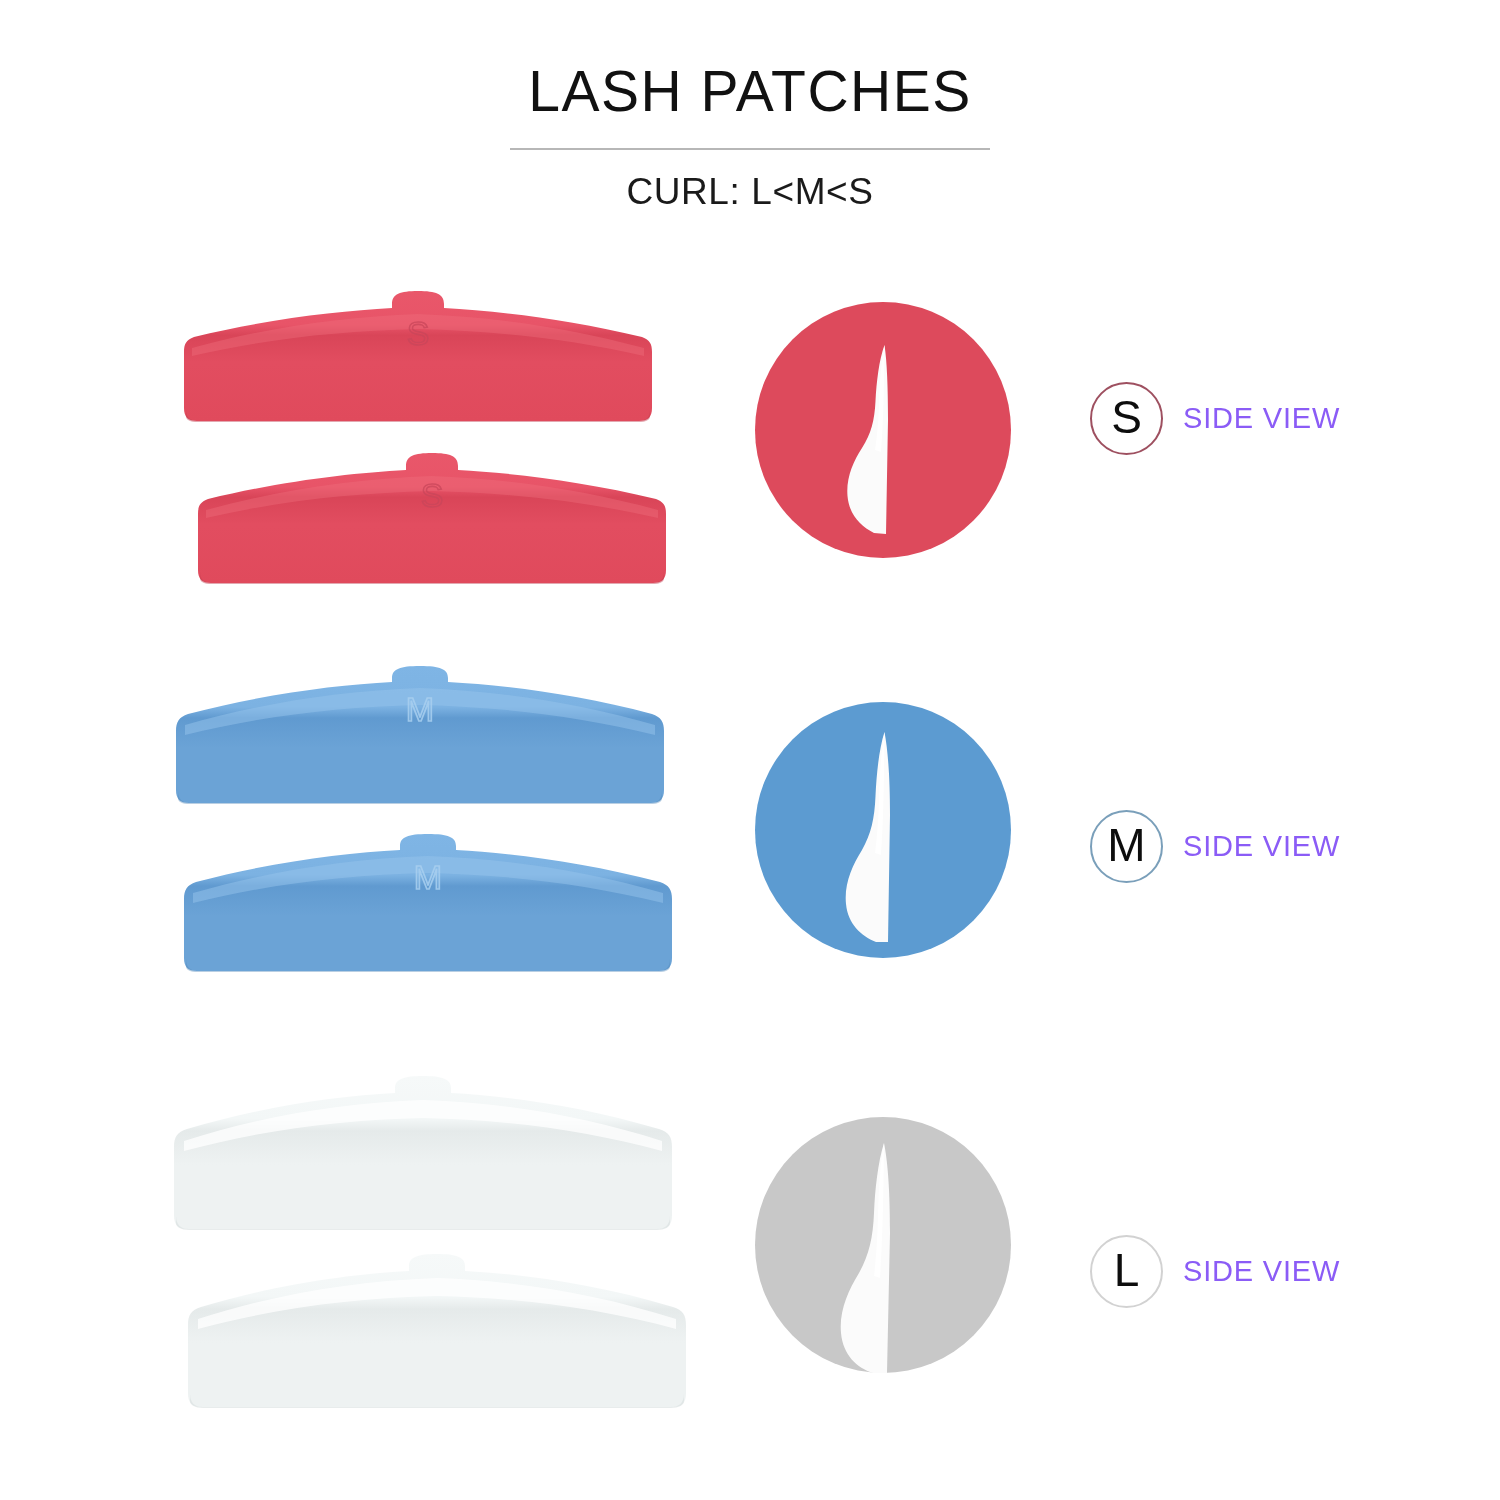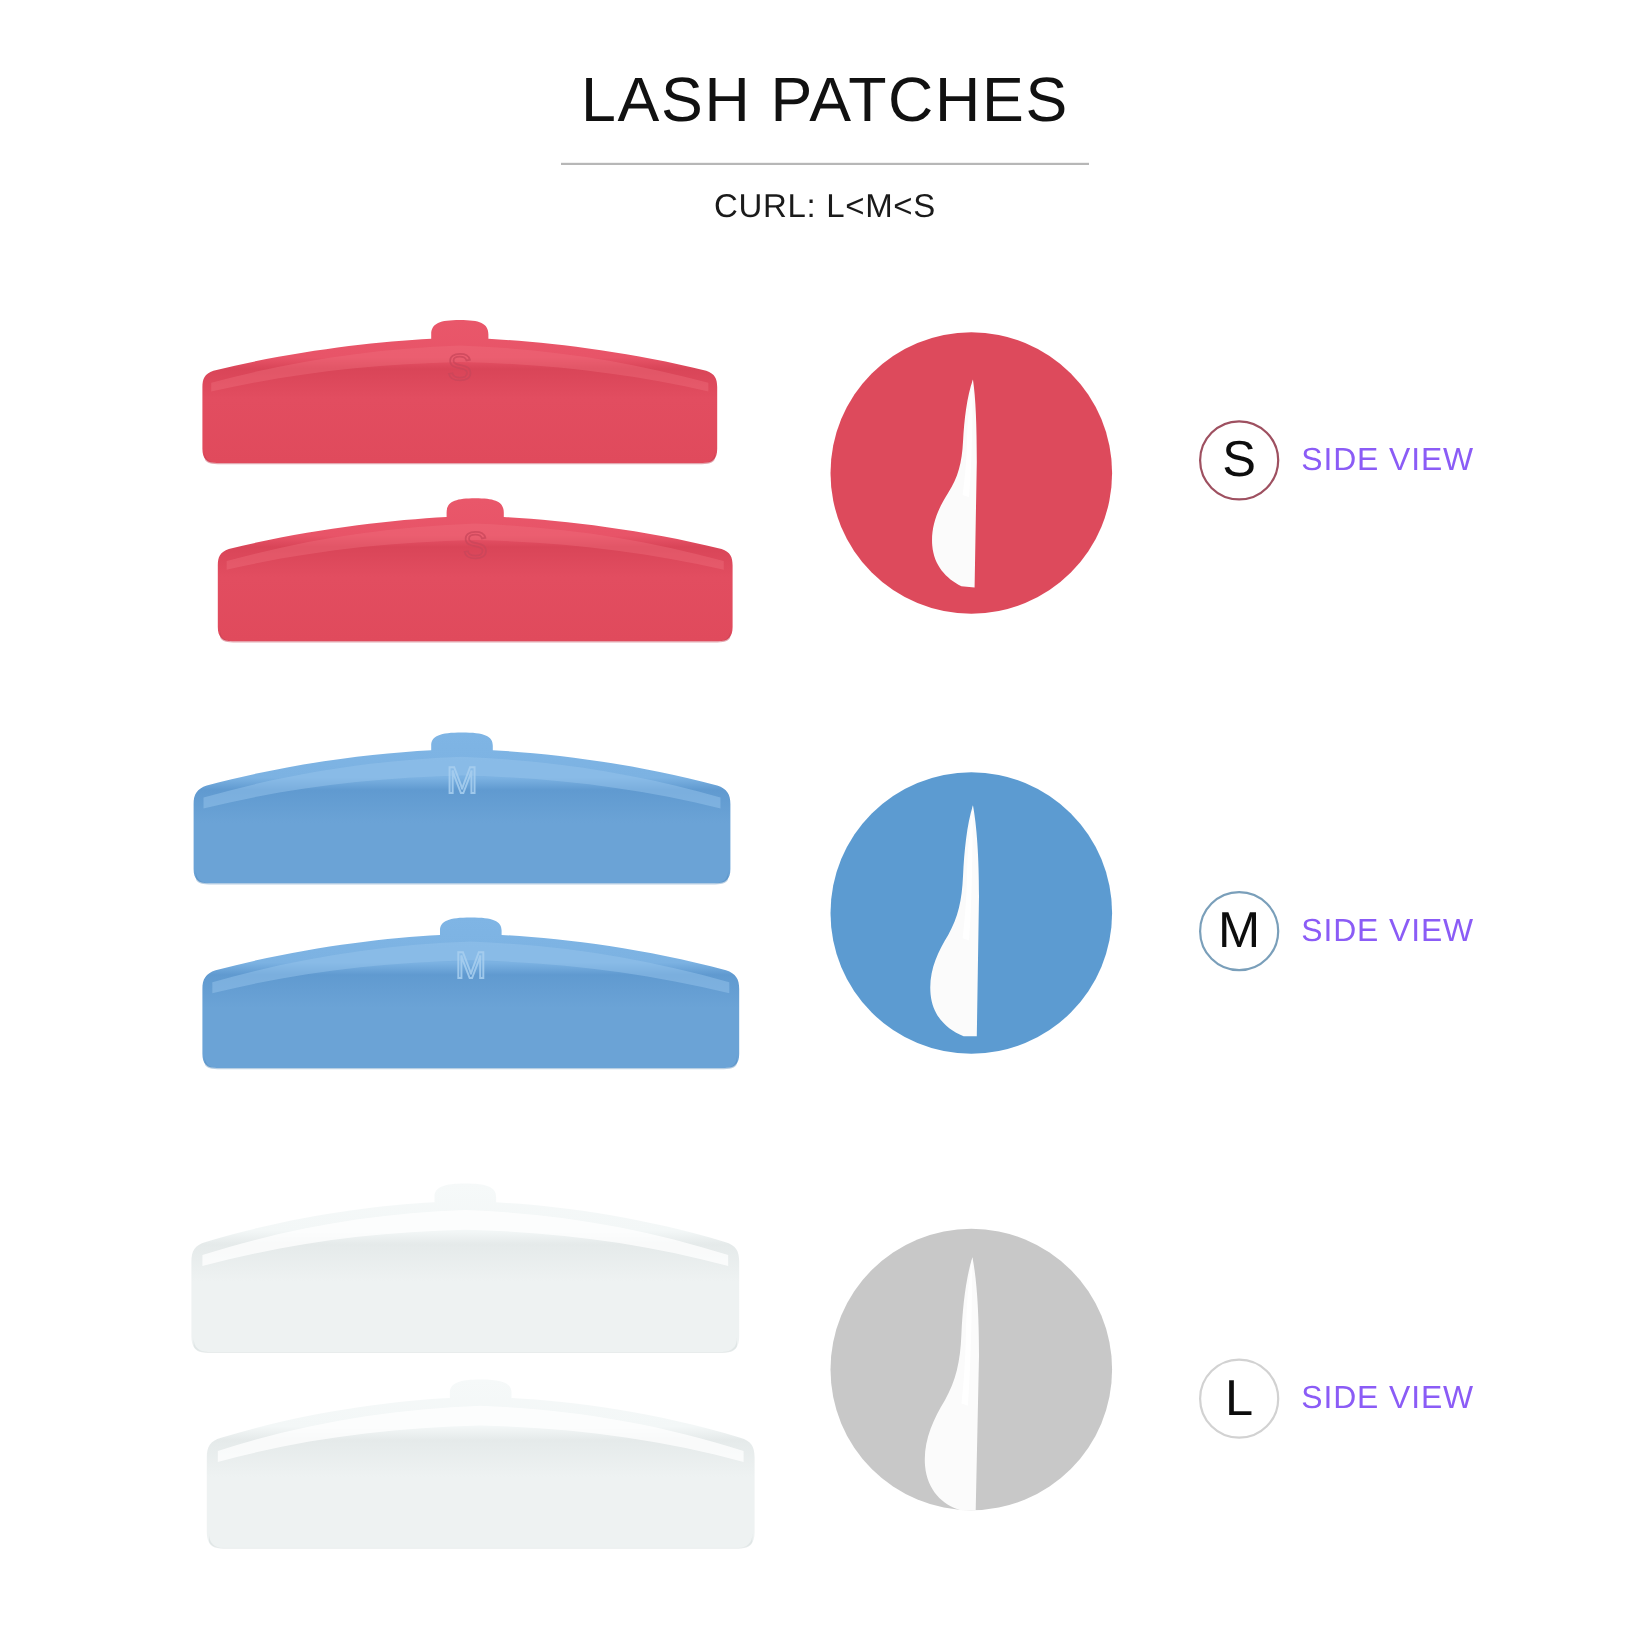--- a/index.html
+++ b/index.html
@@ -22,21 +22,21 @@
     color:#111111;
     line-height:1.05;
     margin:0;
     font-family:"Liberation Sans","DejaVu Sans",sans-serif;
   }
   .divider{
     width:480px;height:2px;background:#b7b7b7;
     margin:26px auto 0 auto;
   }
   .subtitle{
-    font-size:30px;
+    font-size:37px;
     font-weight:400;
     color:#1a1a1a;
     letter-spacing:0.6px;
     margin:21px 0 0 0;
   }
 
   
   .row{position:absolute;left:0;width:1500px;height:330px;}
   .row-s{top:282px;}
   .row-m{top:655px;}

